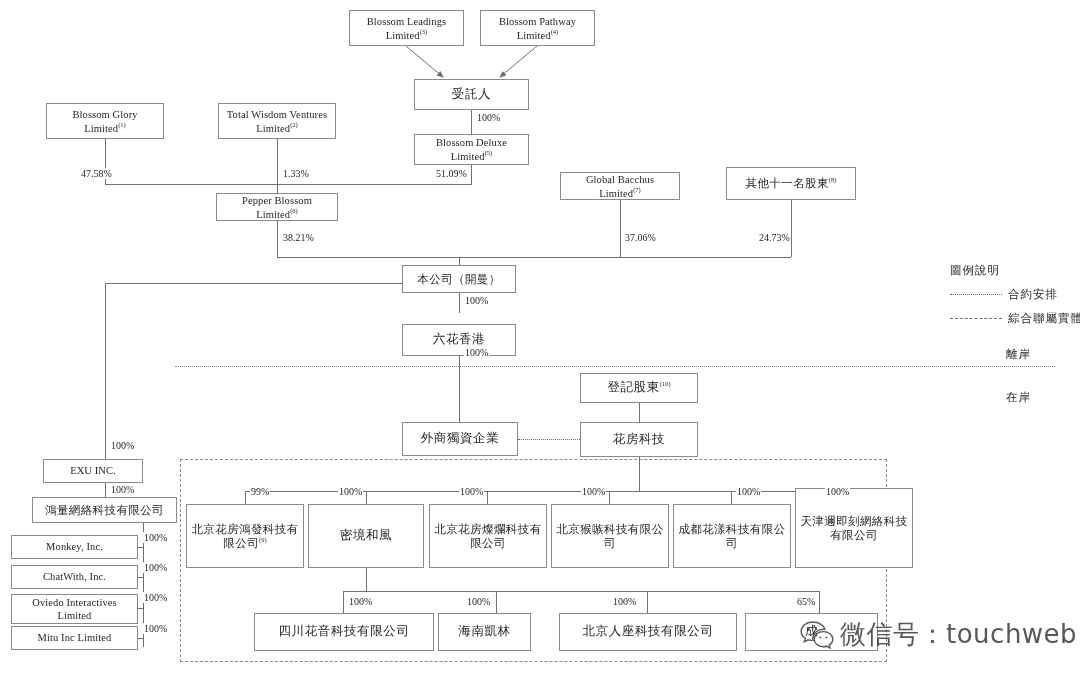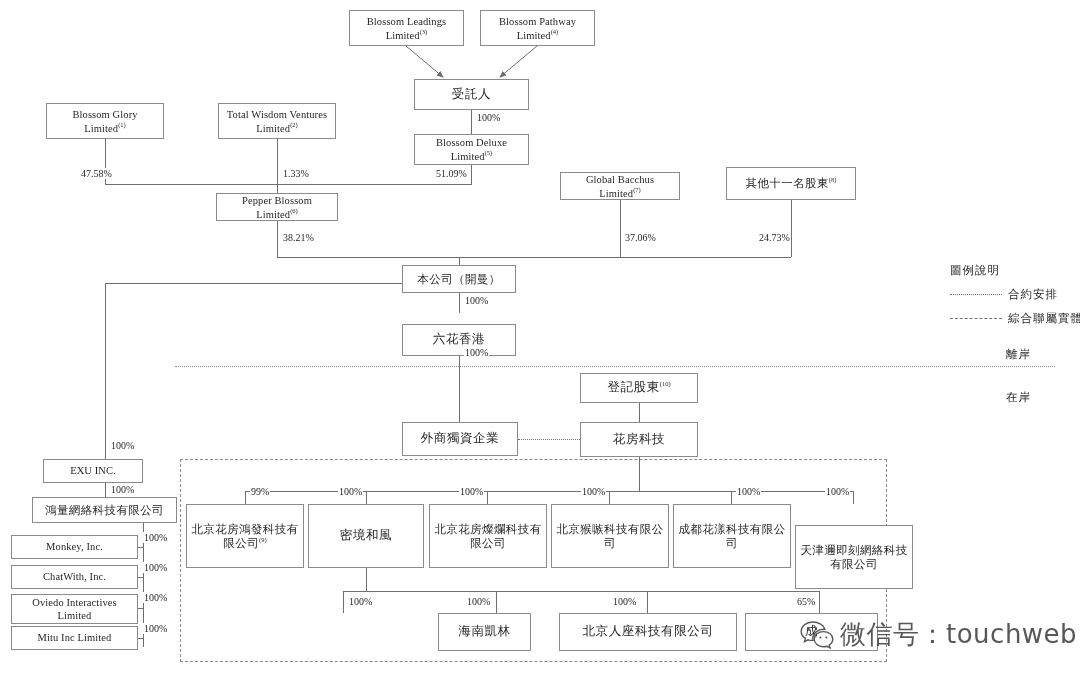--- a/index.html
+++ b/index.html
@@ -261,24 +261,27 @@
   </div>
   <div class="box" style="left:429px;top:504px;width:118px;height:64px;">
     <span class="txt cn-sm">北京花房燦爛科技有限公司</span>
   </div>
   <div class="box" style="left:551px;top:504px;width:118px;height:64px;">
     <span class="txt cn-sm">北京猴嗾科技有限公司</span>
   </div>
   <div class="box" style="left:673px;top:504px;width:118px;height:64px;">
     <span class="txt cn-sm">成都花漾科技有限公司</span>
   </div>
-  <div class="box" style="left:795px;top:525px;width:118px;height:64px;">
+  <div class="box" style="left:795px;top:488px;width:118px;height:80px;">
     <span class="txt cn-sm">天津邇即刻網絡科技有限公司</span>
   </div>
 
+  <div class="box" style="left:254px;top:613px;width:180px;height:38px;">
+    <span class="txt cn">四川花音科技有限公司</span>
+  </div>
   <div class="box" style="left:438px;top:613px;width:93px;height:38px;">
     <span class="txt cn">海南凱林</span>
   </div>
   <div class="box" style="left:559px;top:613px;width:178px;height:38px;">
     <span class="txt cn">北京人座科技有限公司</span>
   </div>
   <div class="box" style="left:745px;top:613px;width:133px;height:38px;">
     <span class="txt cn">成</span>
   </div>
 

